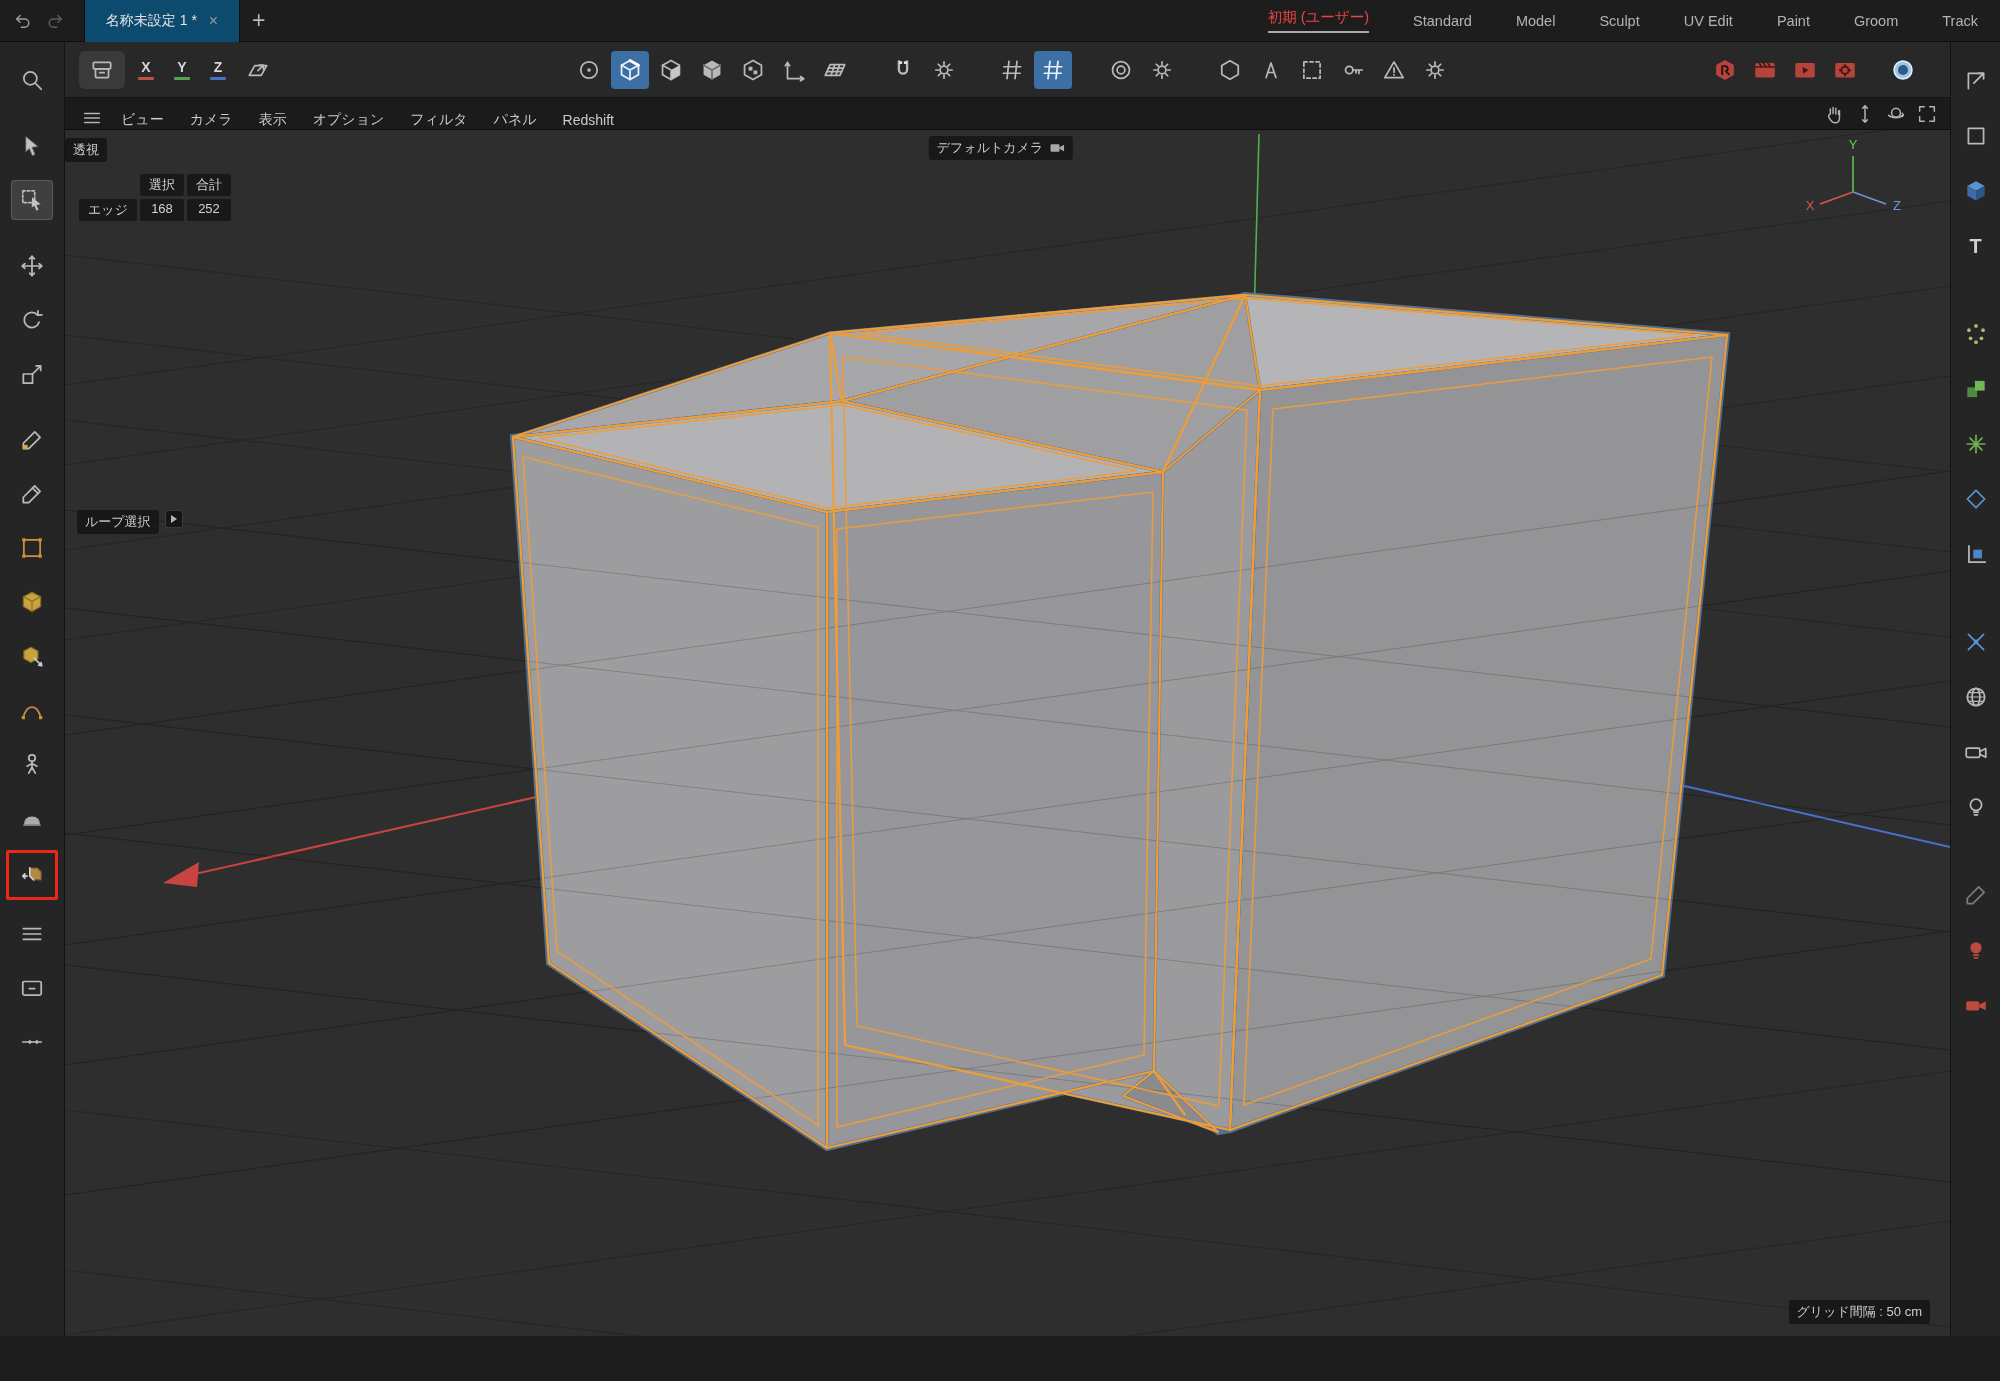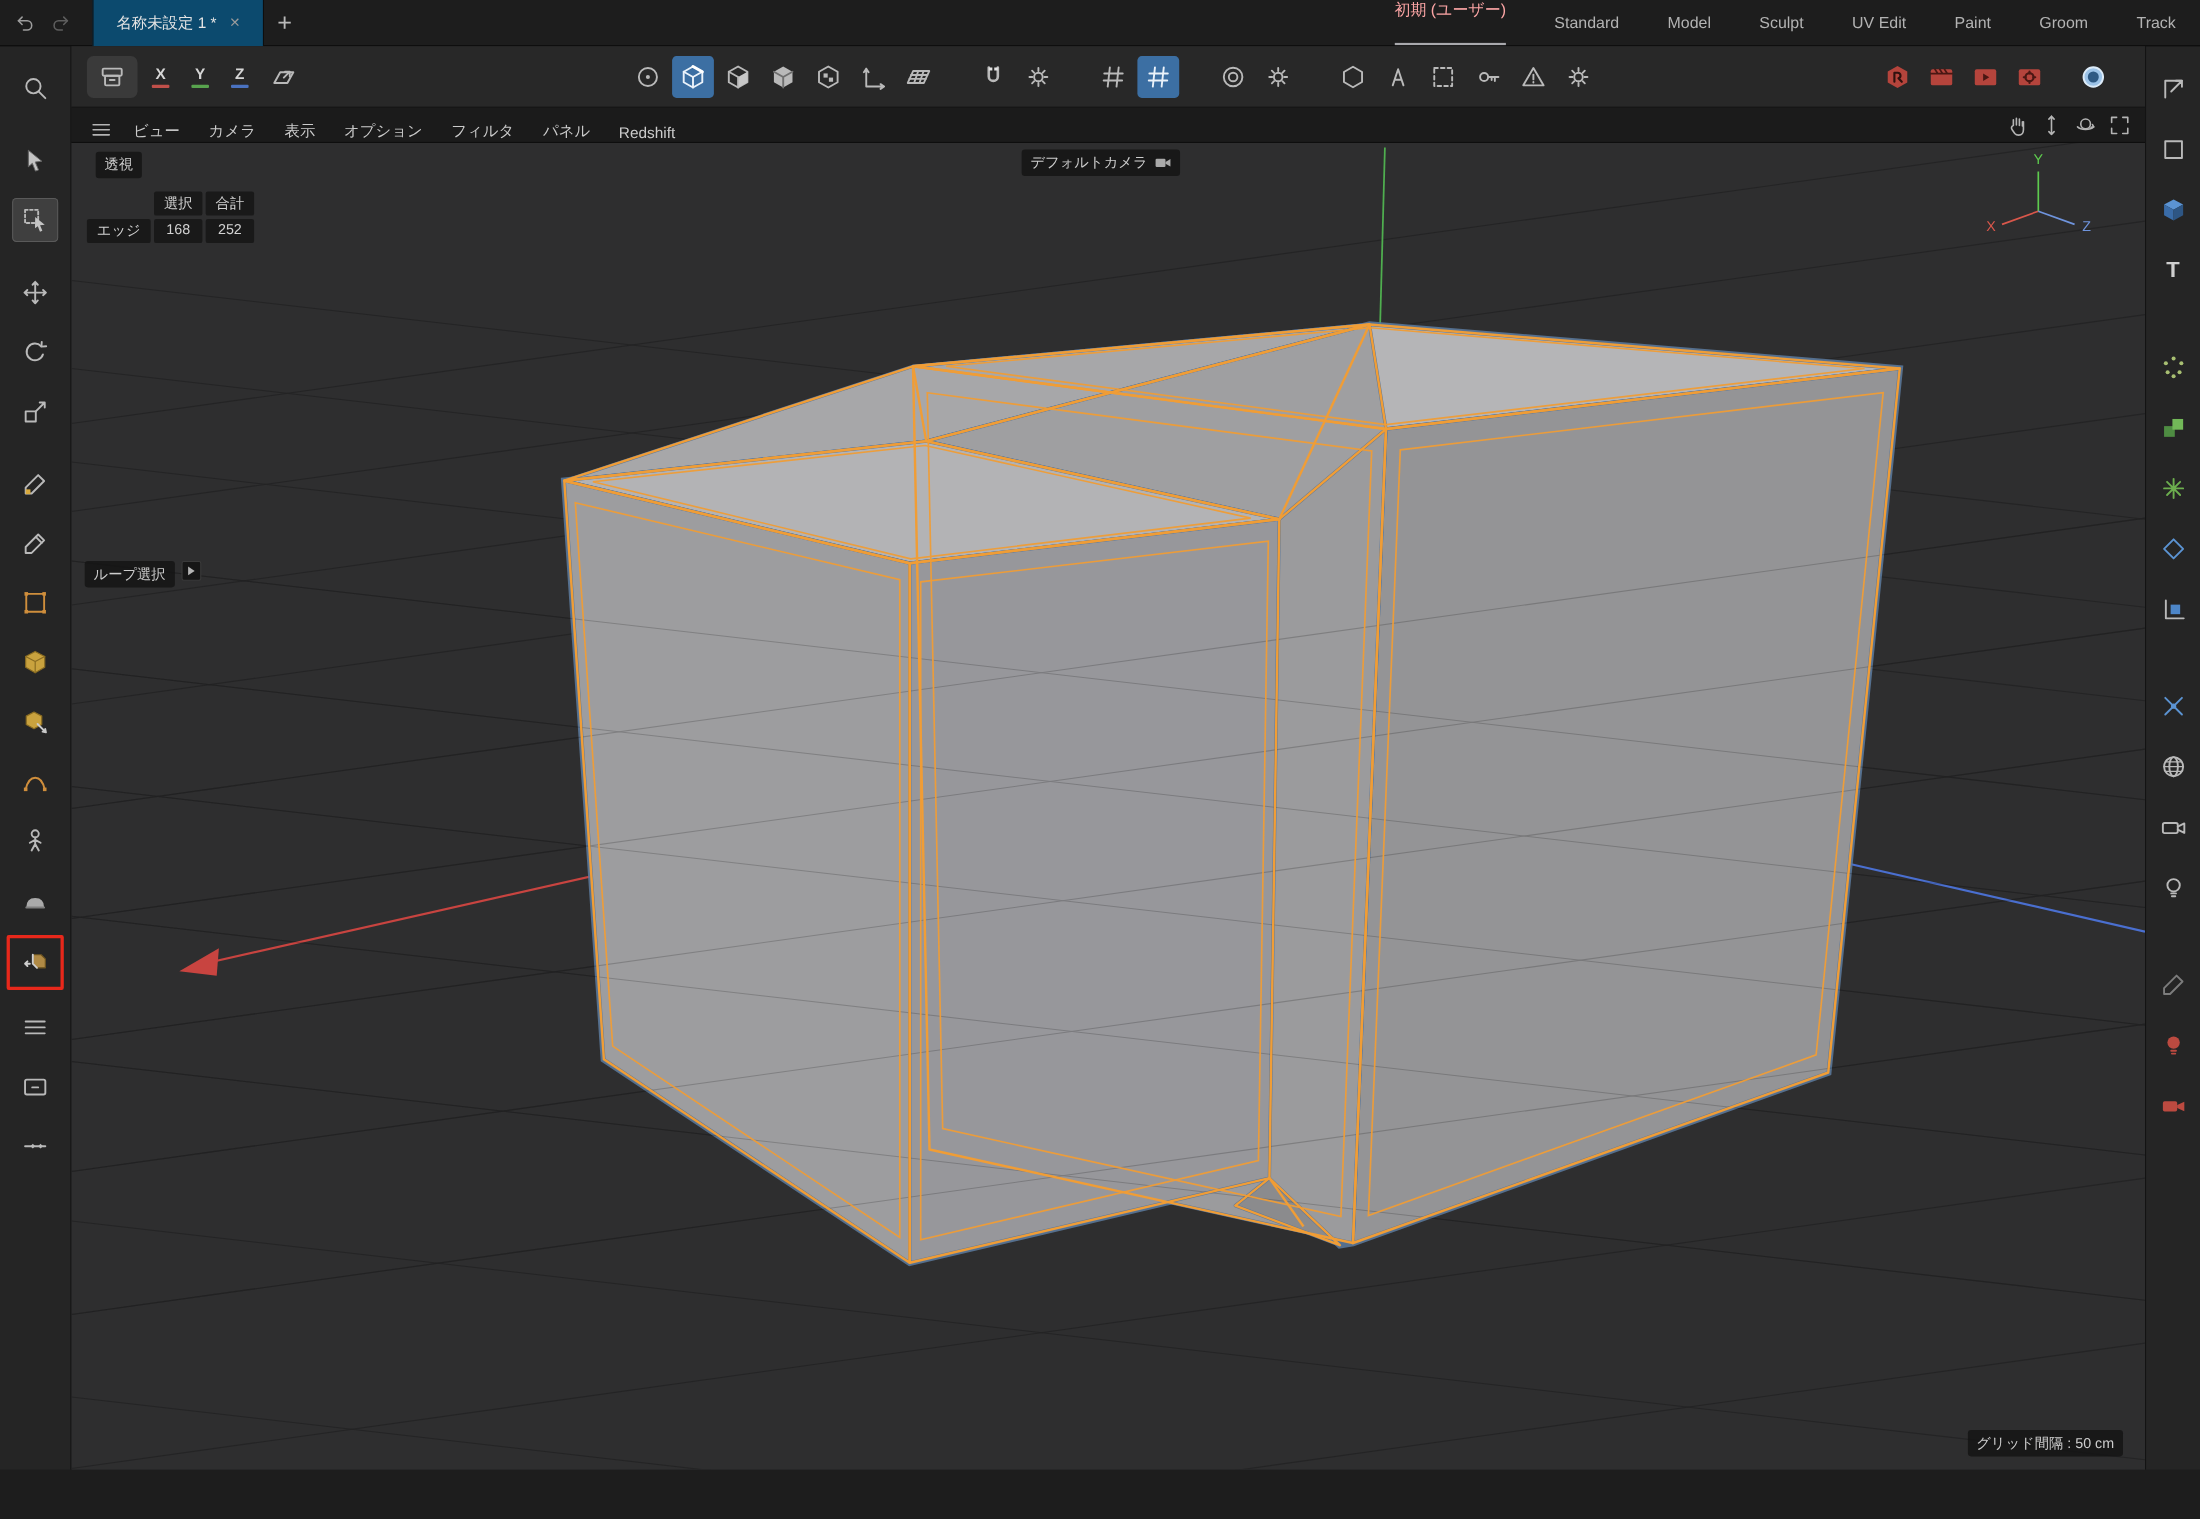--- a/index.html
+++ b/index.html
@@ -19,21 +19,21 @@
 
 .tabbar{position:relative;height:42px;background:#1d1d1d;border-bottom:1px solid #0e0e0e}
 .histbtn{position:absolute;top:0;height:100%;width:30px;display:flex;align-items:center;justify-content:center}
 .histbtn svg{width:20px;height:20px;fill:none;stroke-linecap:round;stroke-linejoin:round;stroke-width:1.7}
 .doc-tab{position:absolute;left:84px;top:0;height:42px;width:156px;background:#0c4a6e;border-left:1px solid #0e0e0e;border-right:1px solid #0e0e0e;display:flex;align-items:center;justify-content:center;gap:12px}
 .doc-tab .lbl{color:#e4e4e4;font-size:14px;white-space:nowrap}
 .doc-tab .x{color:#9b9b9b;font-size:16px;line-height:1}
 .add-tab{position:absolute;left:252px;top:0;height:100%;display:flex;align-items:center;color:#b9b9b9;font-size:23px;font-weight:400}
 .layouts{position:absolute;right:22px;top:0;height:100%;display:flex;align-items:center;gap:44px}
 .lay{color:#b3b3b3;font-size:14.5px;white-space:nowrap}
-.lay.active{color:#fca5a5;border-bottom:2px solid #a9a9ad;padding-bottom:20px}
+.lay.active{color:#ef4444;border-bottom:2px solid #a9a9ad;padding-bottom:4px}
 
 
 .mainrow{display:flex;height:1294px}
 .leftbar{width:65px;background:#252525;border-right:1px solid #131313;display:flex;flex-direction:column;align-items:center;padding-top:18px}
 .rightbar{width:50px;background:#252525;border-left:1px solid #131313;display:flex;flex-direction:column;align-items:center;padding-top:22px;gap:21px}
 .midcol{flex:1;display:flex;flex-direction:column;min-width:0}
 
 
 .toolbar{position:relative;height:56px;background:#282828;border-bottom:1px solid #131313}
 .cluster-left{position:absolute;left:14px;top:9px;display:flex;align-items:center;gap:6px}
@@ -66,21 +66,21 @@
 .gapv{height:12px;flex:0 0 auto}
 .redbox{margin-top:12px;border:3px solid #e8281b;border-radius:2px;padding:2px;flex:0 0 auto}
 .redbox .sbtn{margin-top:0}
 .rbtn{width:36px;height:34px;display:flex;align-items:center;justify-content:center;flex:0 0 auto}
 .tbig{color:#cfcfcf;font-size:20px;font-weight:700}
 
 
 .viewport{position:relative;flex:1;background:#2e2e2f;overflow:hidden}
 .scene{position:absolute;inset:0;width:100%;height:100%}
 .chip{background:rgba(20,20,20,.85);color:#cdcdcd;font-size:13px;padding:3px 8px;border-radius:3px;white-space:nowrap}
-.view-label{position:absolute;left:22px;top:8px}
+.view-label{position:absolute;left:0;top:8px}
 .cam-label{position:absolute;left:936px;top:6px;transform:translateX(-50%);display: flex;align-items:center;gap:7px}
 .selhud{position:absolute;left:14px;top:44px;display:grid;grid-template-columns:58px 44px 44px;gap:3px;font-size:13px;color:#d2d2d2}
 .selhud .cell{background:rgba(20,20,20,.8);border-radius:2px;padding:2px 6px;text-align:center;white-space:nowrap}
 .selhud .empty{background:transparent}
 .toolhint{position:absolute;left:12px;top:380px;display:flex;align-items:flex-start;gap:6px}
 .hintbox{width:18px;height:18px;background:#161616;border:1px solid #3a3a3a;border-radius:2px;display:flex;align-items:center;justify-content:center}
 .tri{width:0;height:0;border-left:6px solid #b5b5b5;border-top:4px solid transparent;border-bottom:4px solid transparent}
 .gridchip{position:absolute;right:20px;bottom:12px}
 .gizmo{position:absolute;right:12px;top:4px}
 </style>

